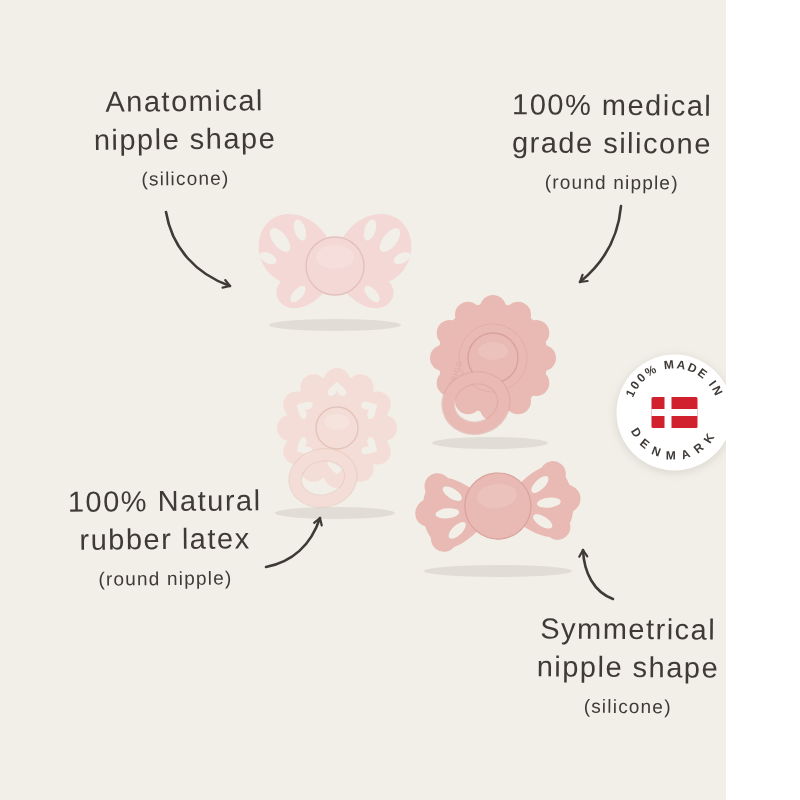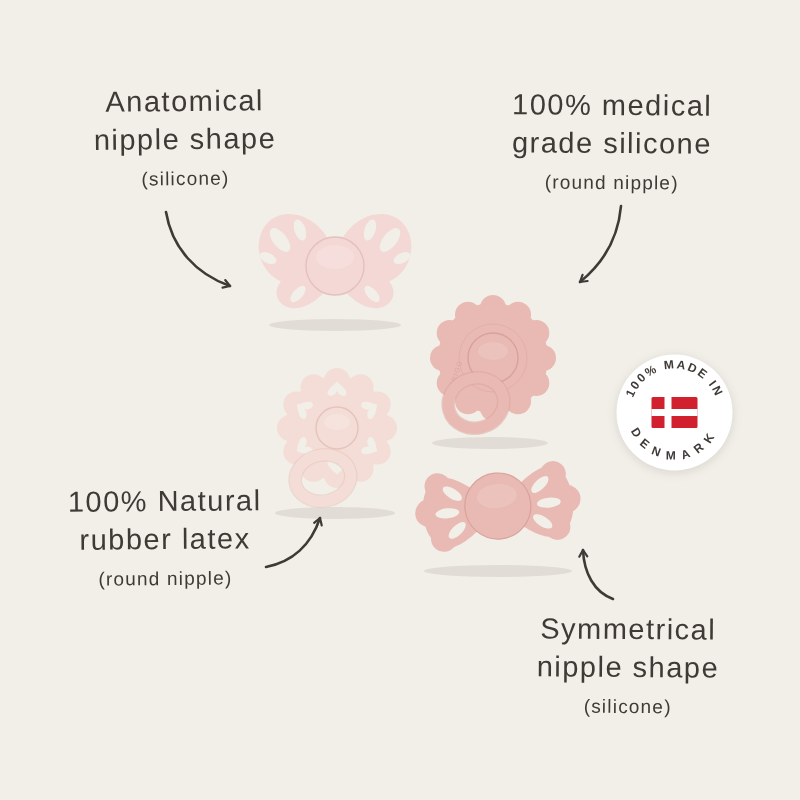--- a/index.html
+++ b/index.html
@@ -1,17 +1,17 @@
 <!DOCTYPE html>
 <html style="--bg: #f1efe8; --ink: #3f3a36; --pacLight: #f3d8d6; --pacLightShade: #e4c0be; --pacBlush: #e9b9b3; --pacBlushShade: #d9a29b; --pacCream: #f4ddd6; --pacCreamShade: #e4c4ba; --badgeBg: #ffffff; --flagRed: #d2212e; --shadow: rgba(90,60,50,0.10);"><head>
 <meta charset="utf-8">
 <style>
   html,body{margin:0;padding:0;}
   .canvas{
-    position:relative;width:800px;height:800px;overflow:hidden;
+    position:relative;width:726px;height:800px;overflow:hidden;
     background:var(--bg,#f1efe8);
     font-family:"Liberation Sans","DejaVu Sans",sans-serif;
     color:var(--ink,#3f3a36);
   }
   .label{position:absolute;text-align:center;color:var(--ink,#3f3a36);}
   .label .l1{font-size:29px;line-height:1.32;letter-spacing:1.5px;font-weight:500;}
   .label .l2{font-size:19px;margin-top:9px;letter-spacing:1.2px;}
   .lbl-anatomical{left:50px;top:82px;width:270px;transform:rotate(-0.6deg);}
   .lbl-medical{left:462px;top:86px;width:300px;transform:rotate(0.4deg);}
   .lbl-latex{left:20px;top:482px;width:290px;transform:rotate(-0.5deg);}

